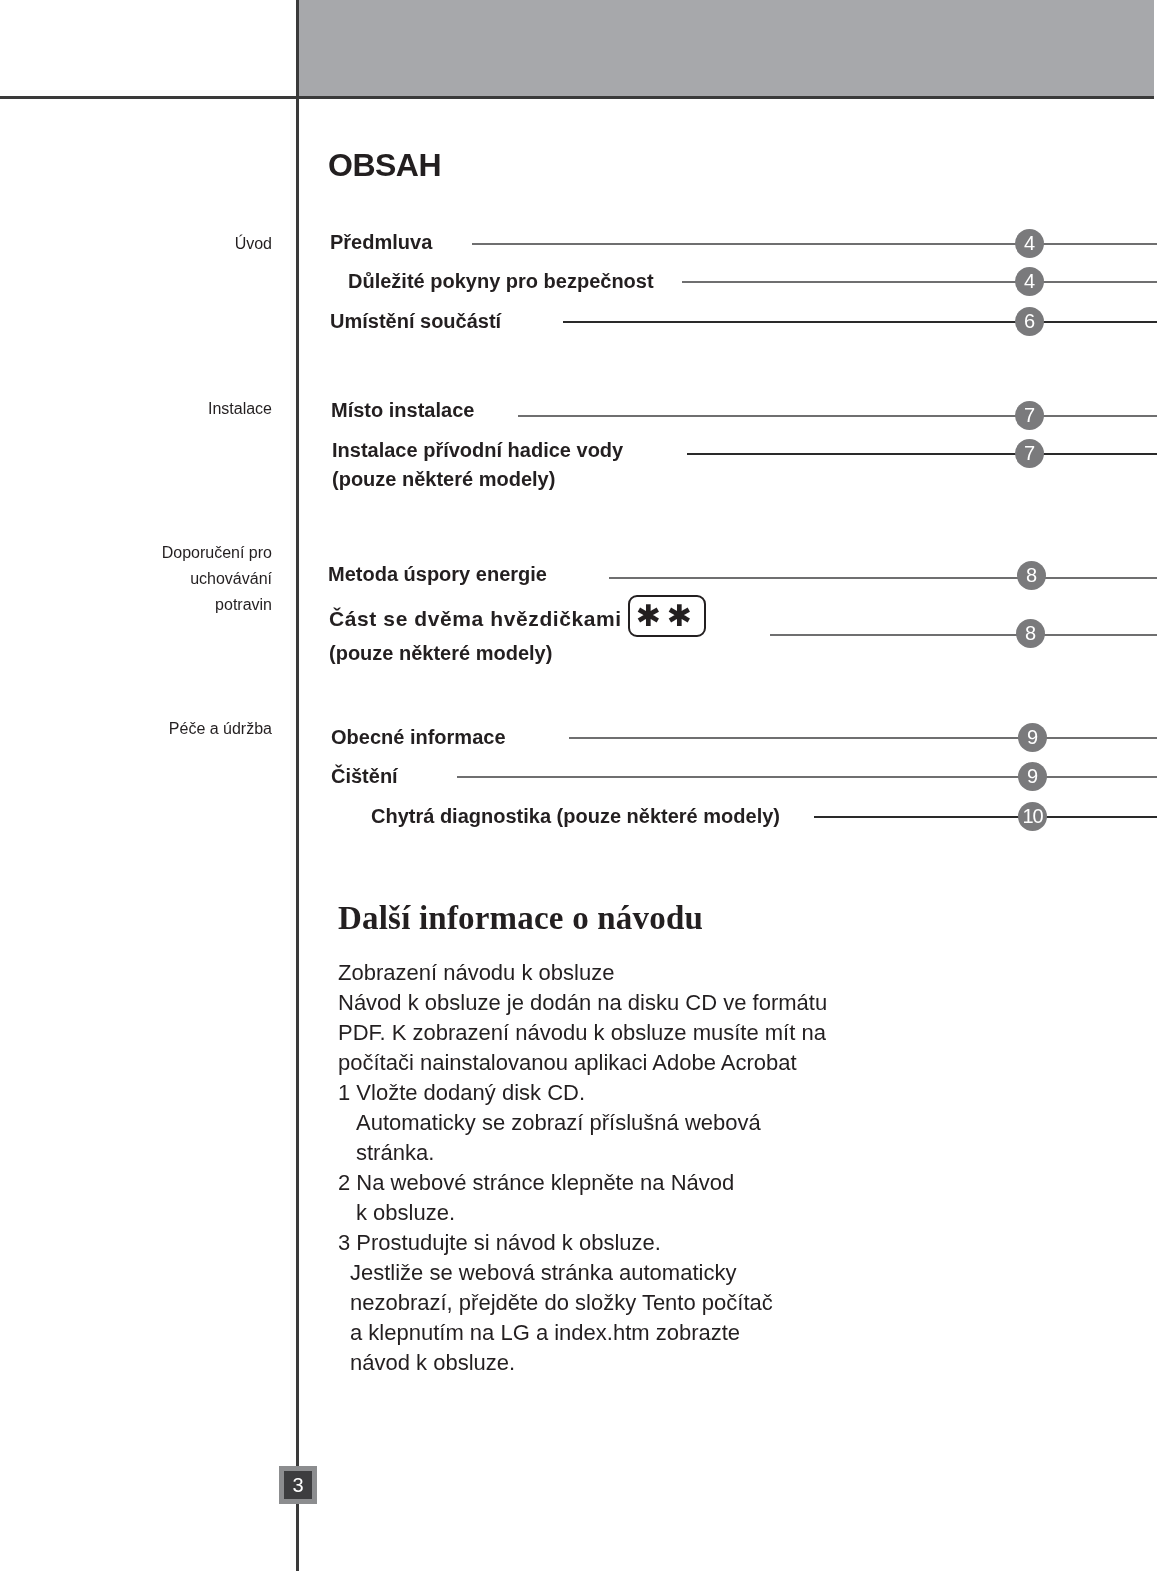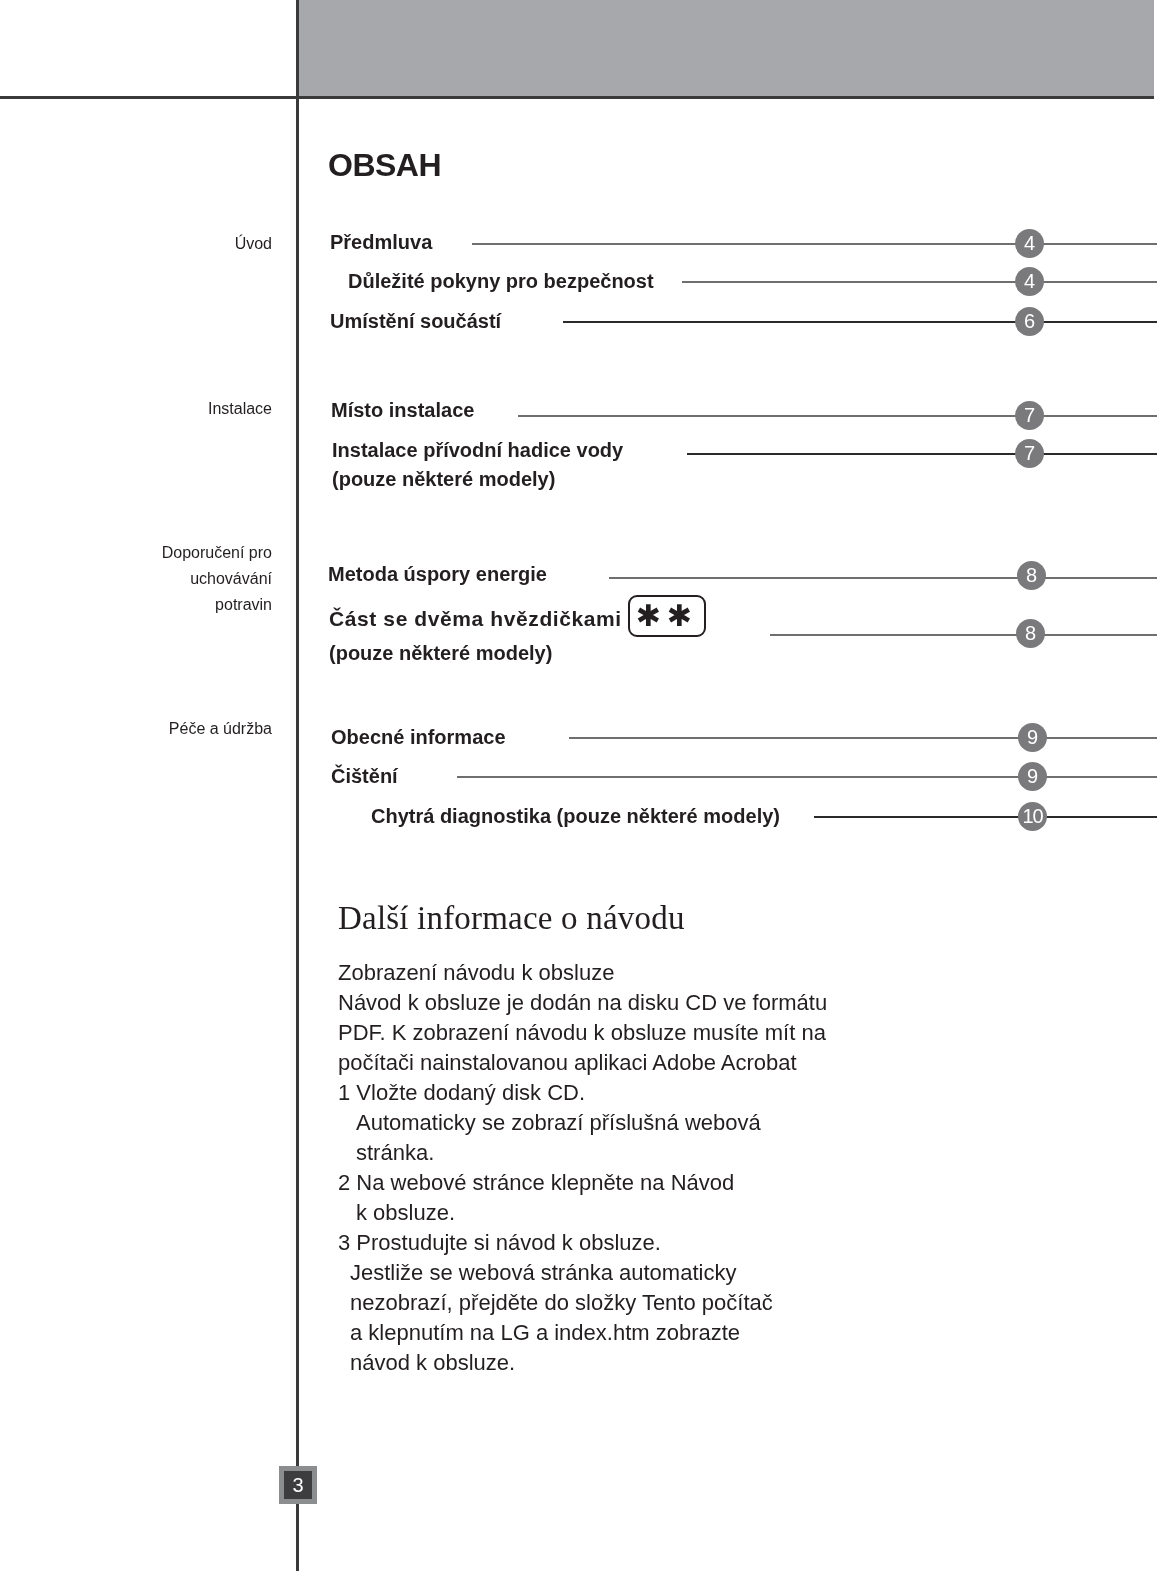--- a/index.html
+++ b/index.html
@@ -11,21 +11,21 @@
     .title { position: absolute; left: 328px; top: 147px; font-size: 32px; font-weight: bold; letter-spacing: -0.5px; }
     .section-label { position: absolute; right: 885px; text-align: right; font-size: 16px; font-weight: normal; line-height: 26px; }
     .entry-text { position: absolute; font-size: 20px; font-weight: bold; line-height: 29px; white-space: nowrap; }
     .entry-text .sub { display: block; }
     .leader { position: absolute; height: 2px; background: #6f6f70; }
     .badge { position: absolute; width: 29px; height: 29px; border-radius: 50%; background: #7a7a7c; color: #fff;
              font-size: 20px; line-height: 29px; text-align: center; font-weight: normal; }
     .stars-box { display: inline-block; vertical-align: middle; margin-left: 6px; width: 74px; height: 38px;
                  border: 2.5px solid #231f20; border-radius: 9px; text-align: center; line-height: 38px;
                  font-size: 30px; font-weight: bold; letter-spacing: 6px; margin-top: -8px; }
-    .info-title { position: absolute; left: 338px; top: 900px; font-family: "Liberation Serif", serif; font-weight: normal;
+    .info-title { position: absolute; left: 338px; top: 900px; font-family: "Liberation Serif", serif; font-weight: bold;
                   font-size: 33px; letter-spacing: 0.2px; }
     .info-body { position: absolute; left: 338px; top: 958px; font-size: 22px; line-height: 30px; }
     .info-body div { white-space: nowrap; }
     .ind1 { padding-left: 18px; }
     .ind2 { padding-left: 12px; }
     .page-num { position: absolute; left: 279px; top: 1466px; width: 38px; height: 38px; background: #8c8d8f; }
     .page-num span { position: absolute; left: 5px; top: 5px; width: 28px; height: 28px; background: #3d3d3f; color: #fff;
                      text-align: center; line-height: 28px; font-size: 20px; }
   </style>
 </head>

